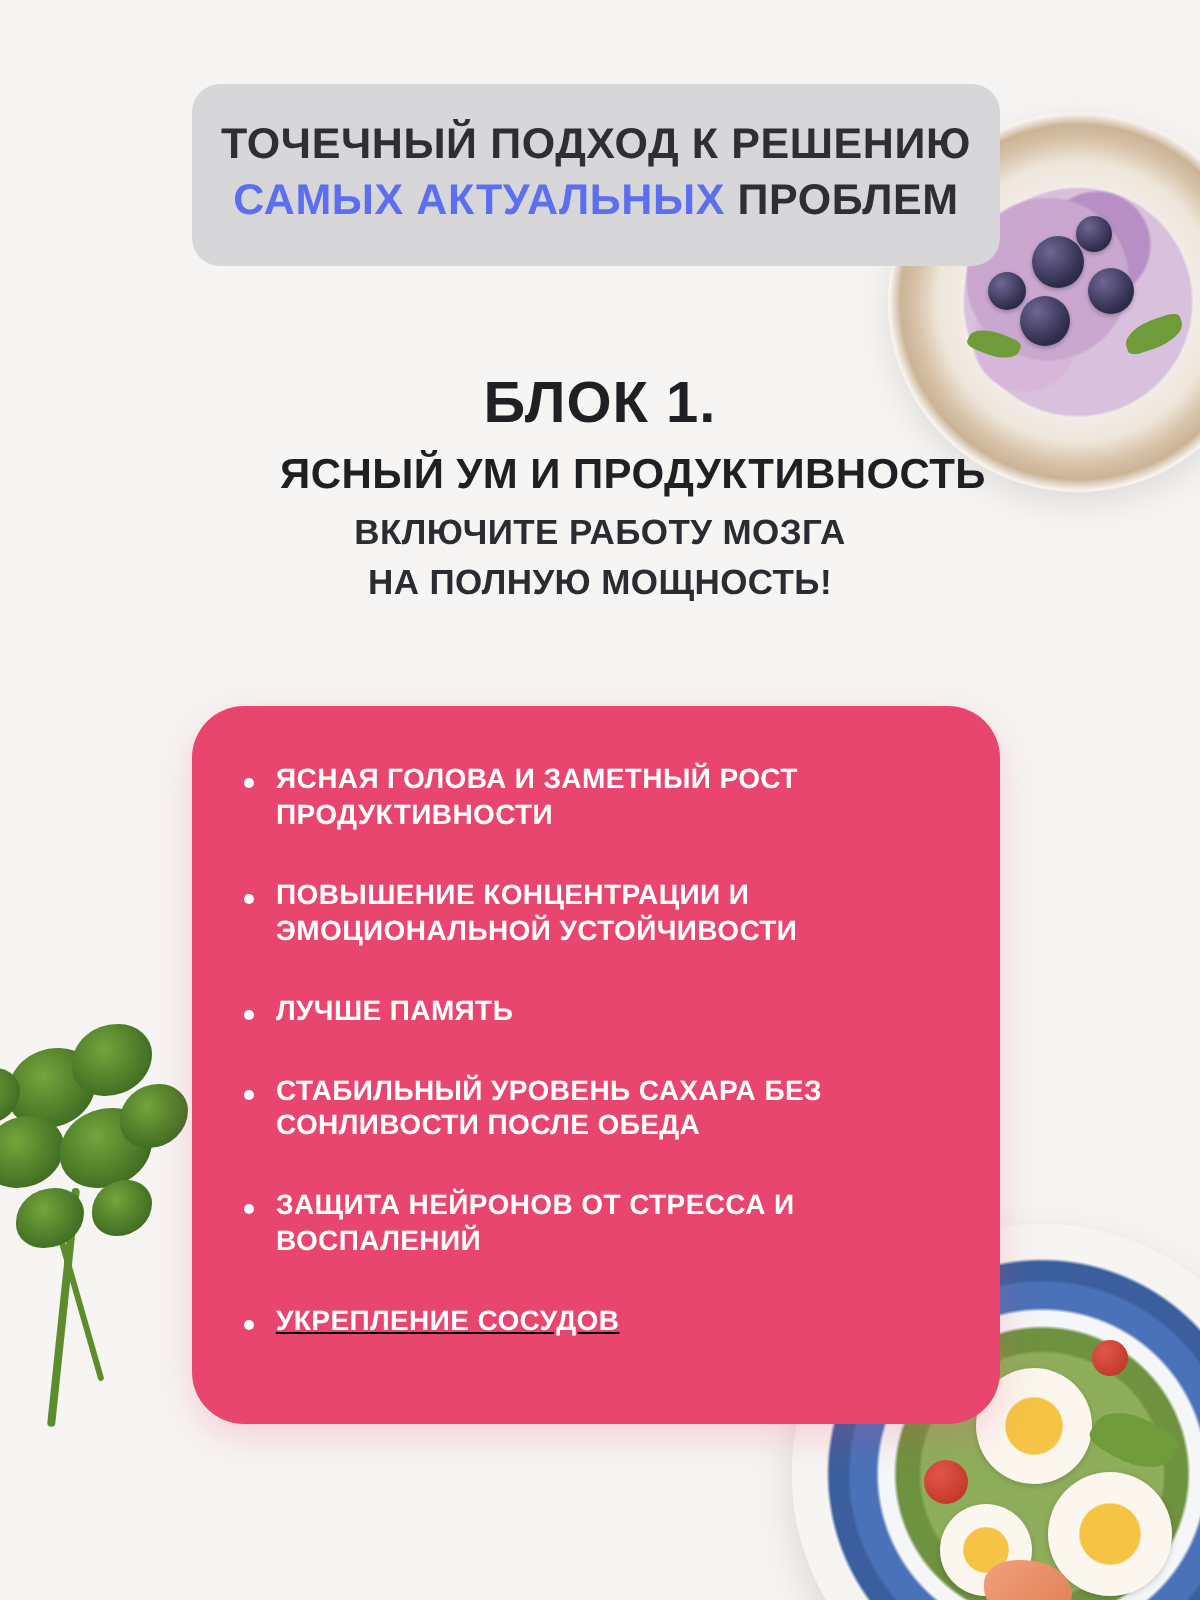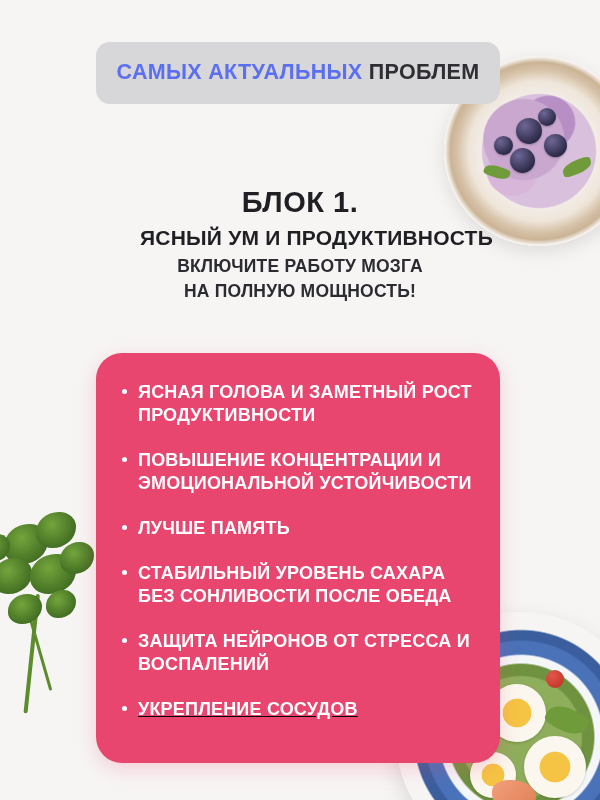--- a/index.html
+++ b/index.html
@@ -172,21 +172,21 @@
     flex: 0 0 auto;
     width: 5px;
     height: 5px;
     border-radius: 50%;
     background: #ffffff;
     margin: 8px 11px 0 0;
   }
   .bullet-text {
     color: #ffffff;
     font-weight: bold;
-    font-size: 18px;
+    font-size: 14px;
     line-height: 1.28;
     letter-spacing: .2px;
   }
 </style>
 </head>
 <body>
 
 <div class="photo bowl-top">
   <div class="berry" style="left:72px;  top:62px;  width:26px; height:26px;"></div>
   <div class="berry" style="left:100px; top:78px;  width:23px; height:23px;"></div>
@@ -215,20 +215,21 @@
   <div class="p-leaf" style="left:62px; top:14px;  width:40px; height:36px;"></div>
   <div class="p-leaf" style="left:18px; top:60px;  width:40px; height:36px;"></div>
   <div class="p-leaf" style="left:56px; top:56px;  width:46px; height:40px;"></div>
   <div class="p-leaf" style="left:86px; top:44px;  width:34px; height:32px;"></div>
   <div class="p-leaf" style="left:34px; top:96px;  width:34px; height:30px;"></div>
   <div class="p-leaf" style="left:72px; top:92px;  width:30px; height:28px;"></div>
   <div class="p-leaf" style="left:6px;  top:36px;  width:30px; height:28px;"></div>
 </div>
 
 <div class="banner">
+  <div class="banner-line">ТОЧЕЧНЫЙ ПОДХОД К РЕШЕНИЮ</div>
   <div class="banner-line">
     <span class="banner-accent">САМЫХ АКТУАЛЬНЫХ</span><span> ПРОБЛЕМ</span>
   </div>
 </div>
 
 <div class="titles">
   <div class="block-num">БЛОК 1.</div>
   <div class="block-sub">ЯСНЫЙ УМ И ПРОДУКТИВНОСТЬ</div>
   <div class="block-tag">
     <div>ВКЛЮЧИТЕ РАБОТУ МОЗГА</div>

